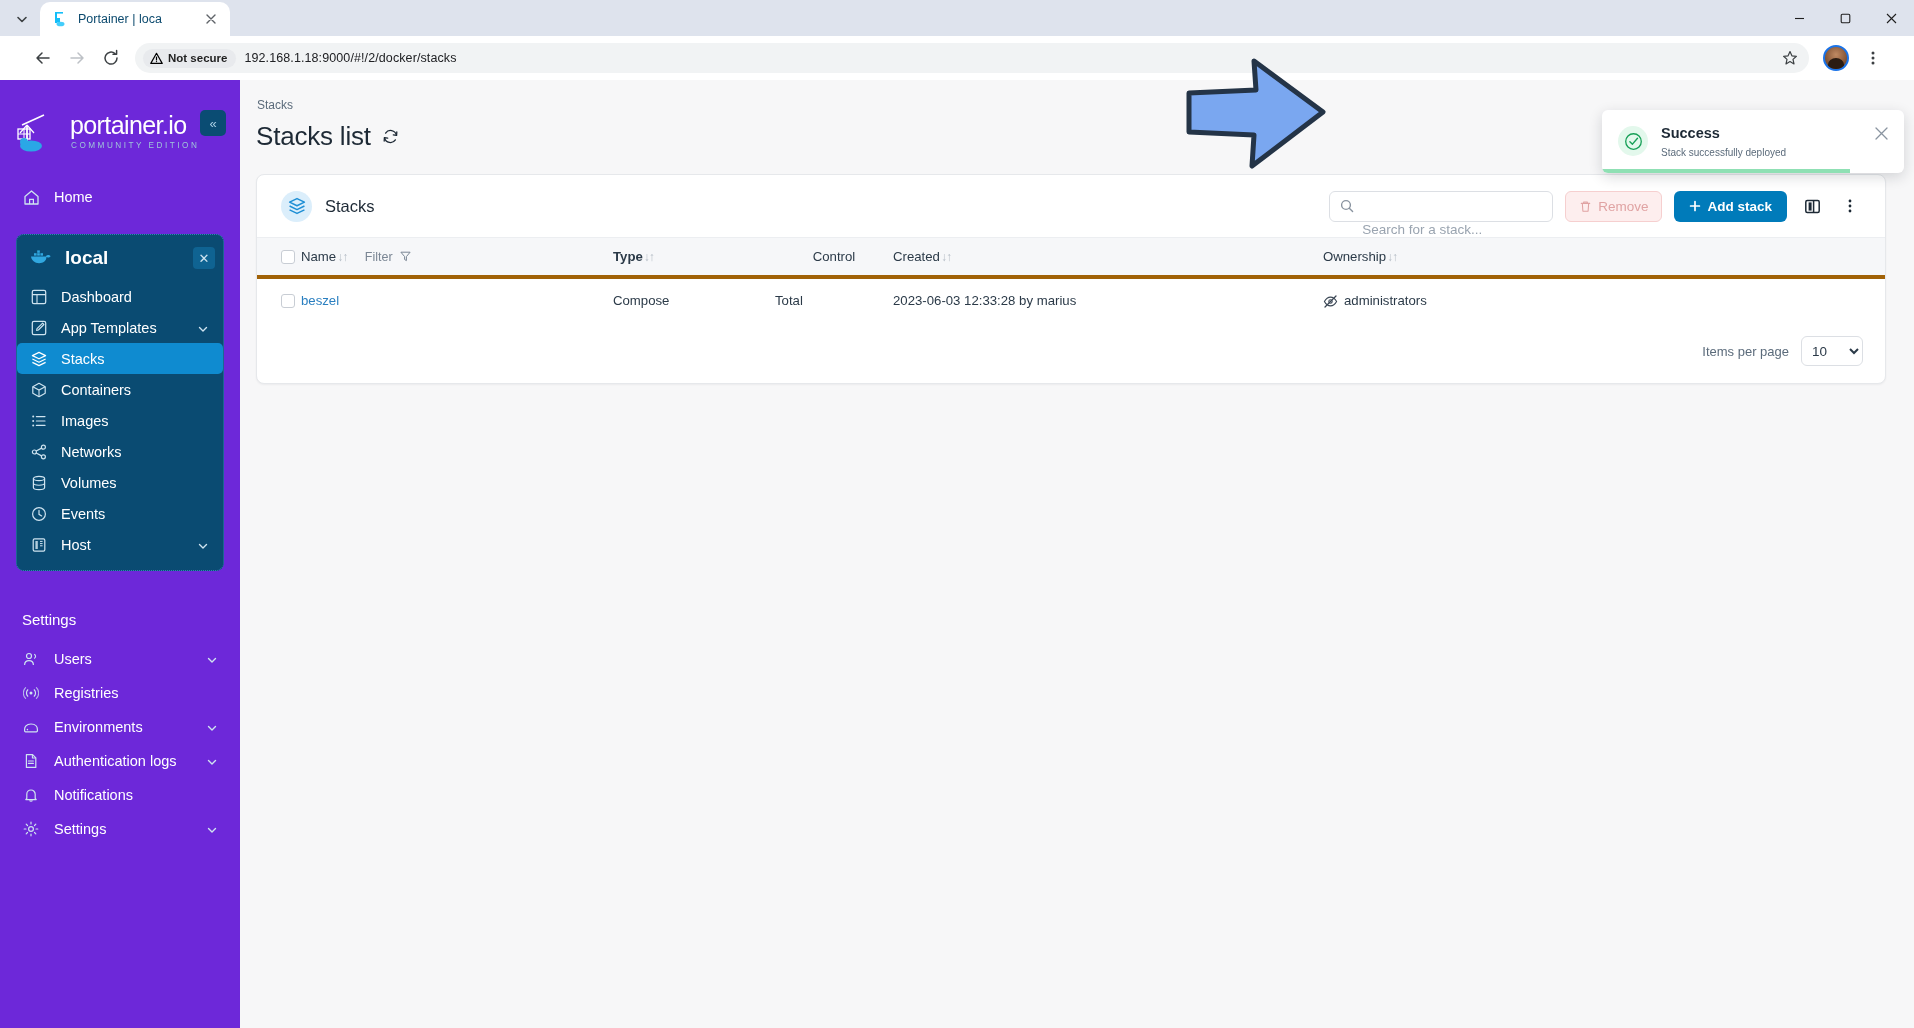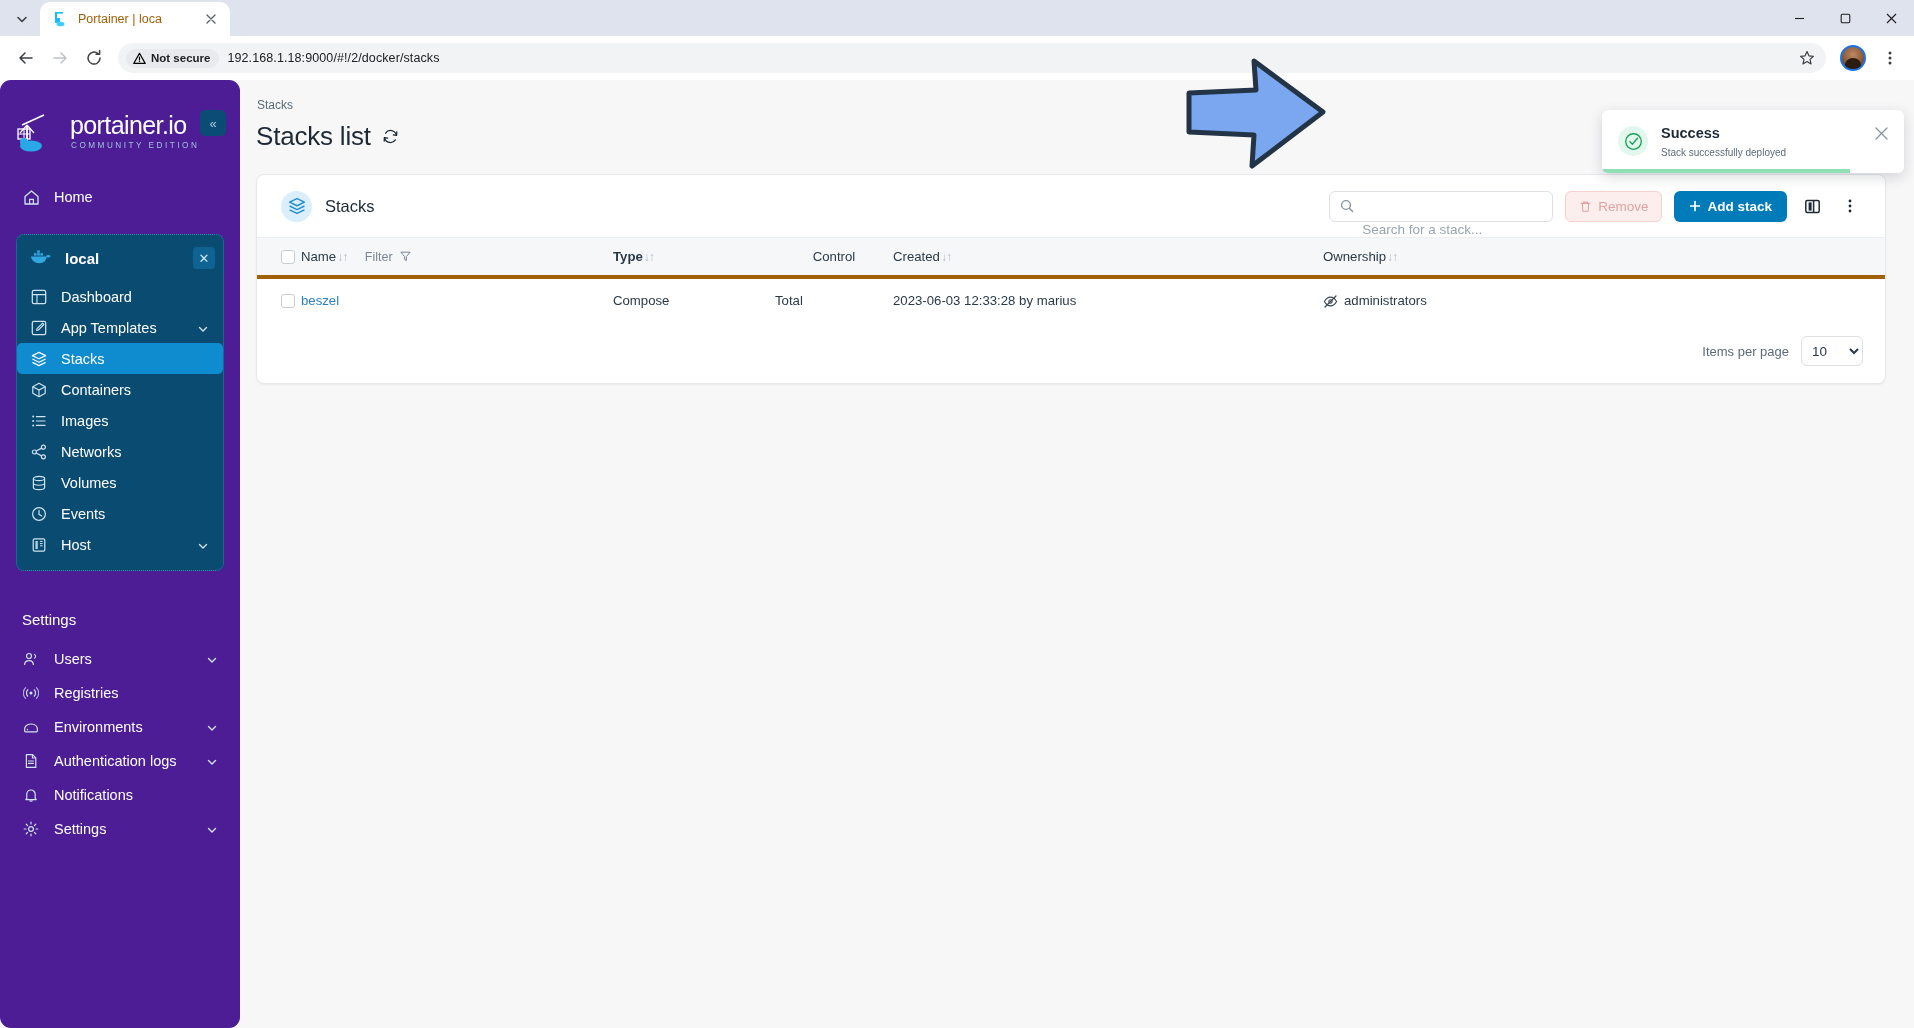--- a/index.html
+++ b/index.html
@@ -37,21 +37,21 @@
     max-width: 240px;
     position: relative;
   }
   .tab-favicon {
     width: 16px; height: 16px;
     flex: 0 0 16px;
     position: relative;
   }
   .tab-title {
     font-size: 12.5px;
-    color: #a16207;
+    color: #0c4a6e;
     white-space: nowrap;
     overflow: hidden;
     flex: 1;
     -webkit-mask-image: linear-gradient(to right, #000 78%, transparent 100%);
     mask-image: linear-gradient(to right, #000 78%, transparent 100%);
   }
   .tab-close {
     width: 20px; height: 20px;
     display: flex; align-items: center; justify-content: center;
     border-radius: 50%;
@@ -69,21 +69,21 @@
     display: flex; align-items: center; justify-content: center;
     color: #1f1f1f;
   }
 
   .browser-toolbar {
     height: 44px;
     background: #ffffff;
     display: flex;
     align-items: center;
     gap: 2px;
-    padding: 0 10px;
+    padding: 0 27px;
     position: relative;
   }
   .nav-btn {
     width: 32px; height: 32px;
     display: flex; align-items: center; justify-content: center;
     border-radius: 50%;
     color: #3c4043;
     flex: 0 0 32px;
   }
   .nav-btn.disabled { color: #bdc1c6; }
@@ -143,25 +143,24 @@
   .page {
     display: flex;
     height: calc(1028px - 36px - 44px);
     background: #f7f7f8;
   }
 
   
   .sidebar {
     width: 240px;
     flex: 0 0 240px;
-    background: #4c1d95;
+    background: #6d28d9;
     color: #ffffff;
     position: relative;
     padding-top: 18px;
-    border-radius: 11px;
   }
   .logo-row {
     display: flex;
     align-items: center;
     gap: 10px;
     padding: 8px 0 0 14px;
     height: 60px;
   }
   .logo-mark { width: 46px; height: 46px; flex: 0 0 46px; }
   .logo-text-wrap { display: flex; flex-direction: column; line-height: 1; }
@@ -220,21 +219,21 @@
     padding: 6px 0 10px 0;
     border: 1px dotted #2e84b2;
   }
   .env-head {
     display: flex; align-items: center;
     gap: 13px;
     height: 34px;
     padding: 0 8px 0 13px;
     position: relative;
   }
-  .env-name { font-size: 15px; font-weight: 600; color: #ffffff; }
+  .env-name { font-size: 19px; font-weight: 600; color: #ffffff; }
   .env-close {
     position: absolute; right: 8px;
     width: 22px; height: 22px;
     background: #0f6392;
     border-radius: 4px;
     display: flex; align-items: center; justify-content: center;
     color: #cfe4f0;
     font-size: 13px;
   }
   .env-items { margin-top: 6px; }

